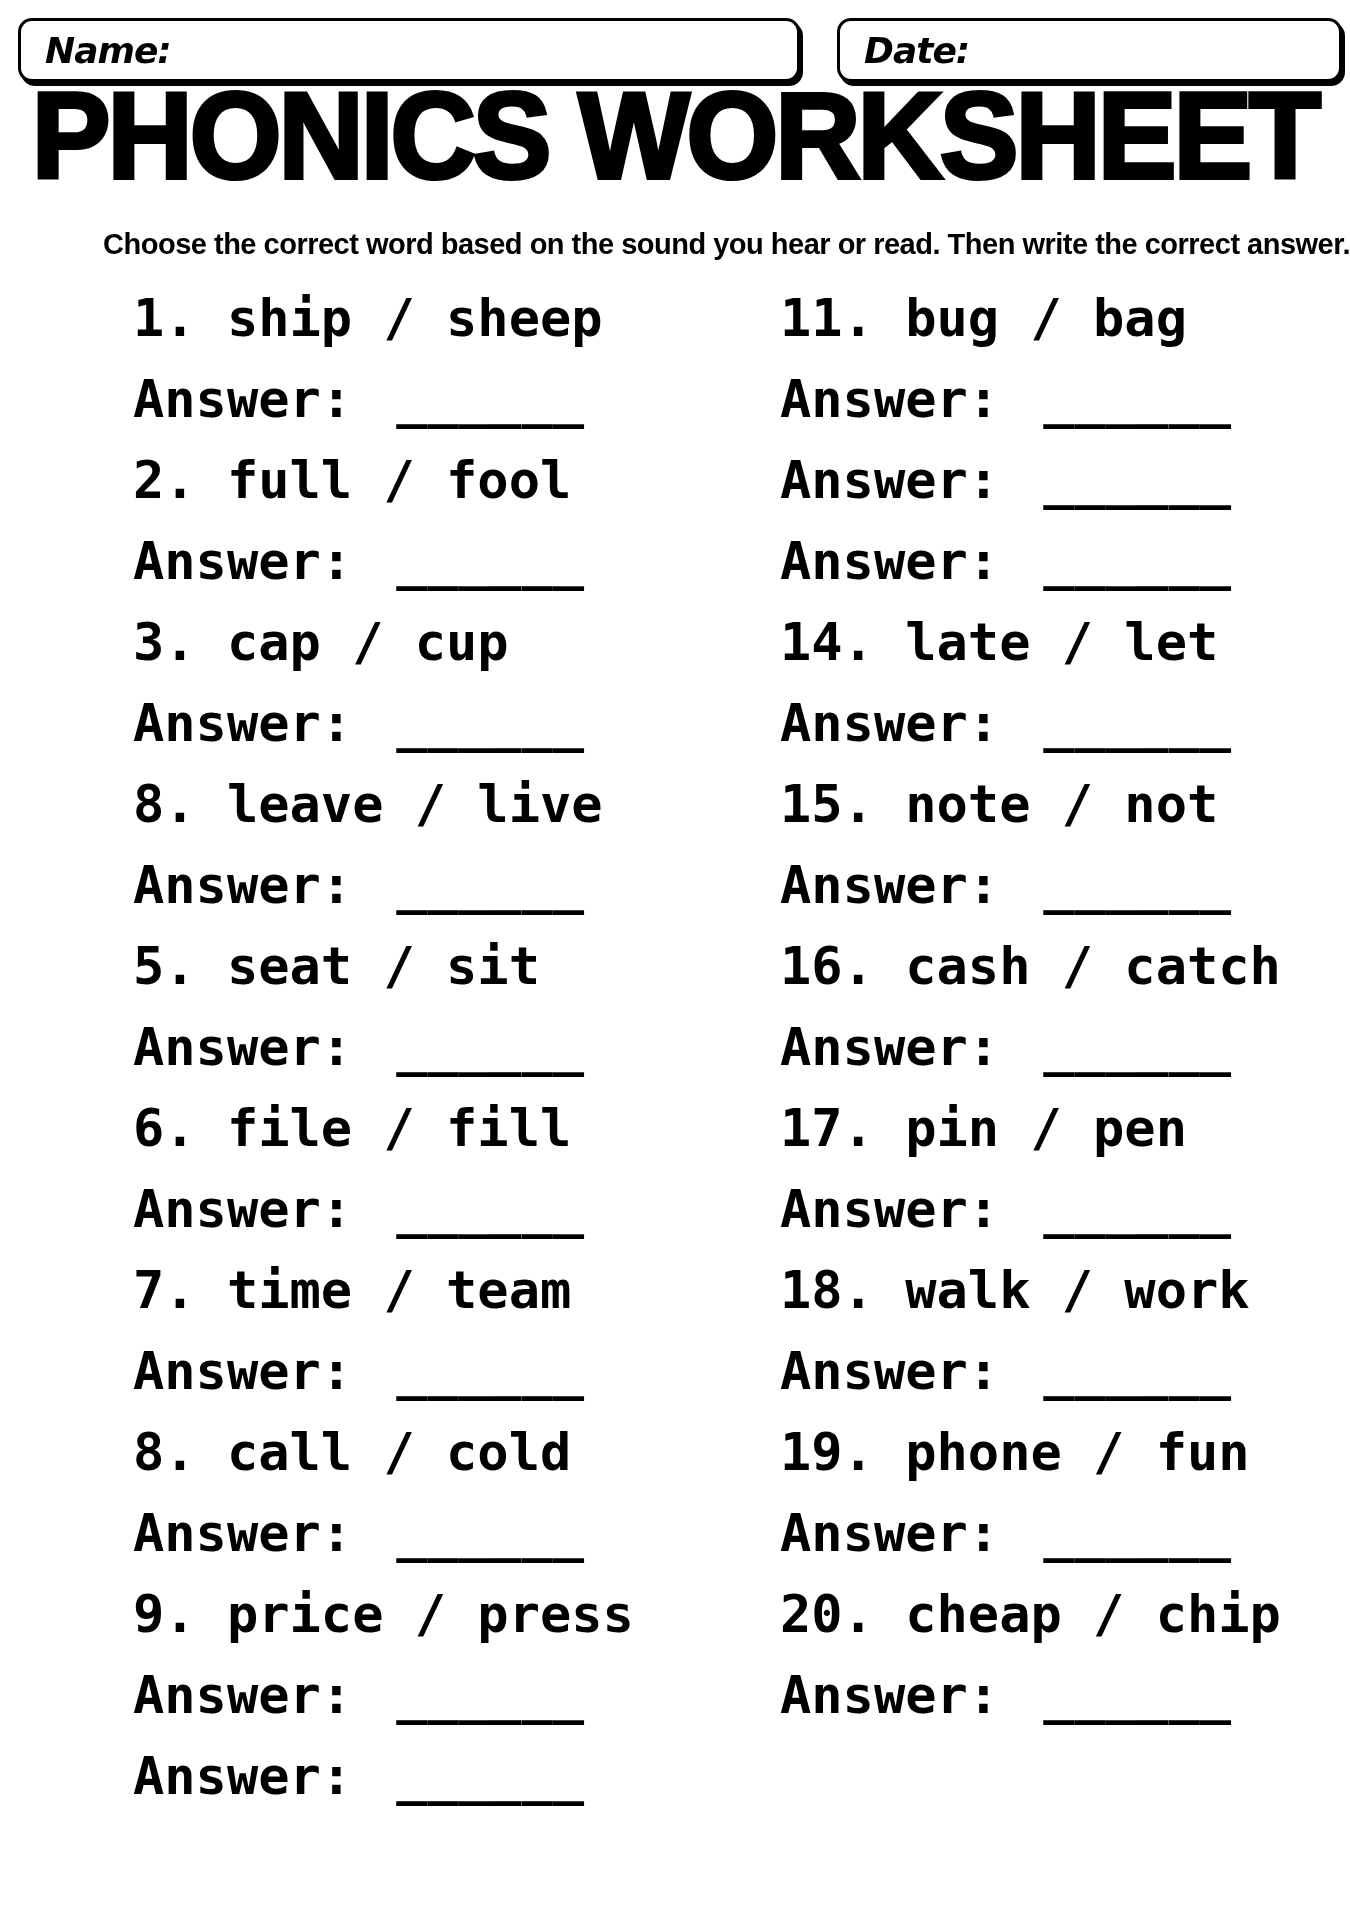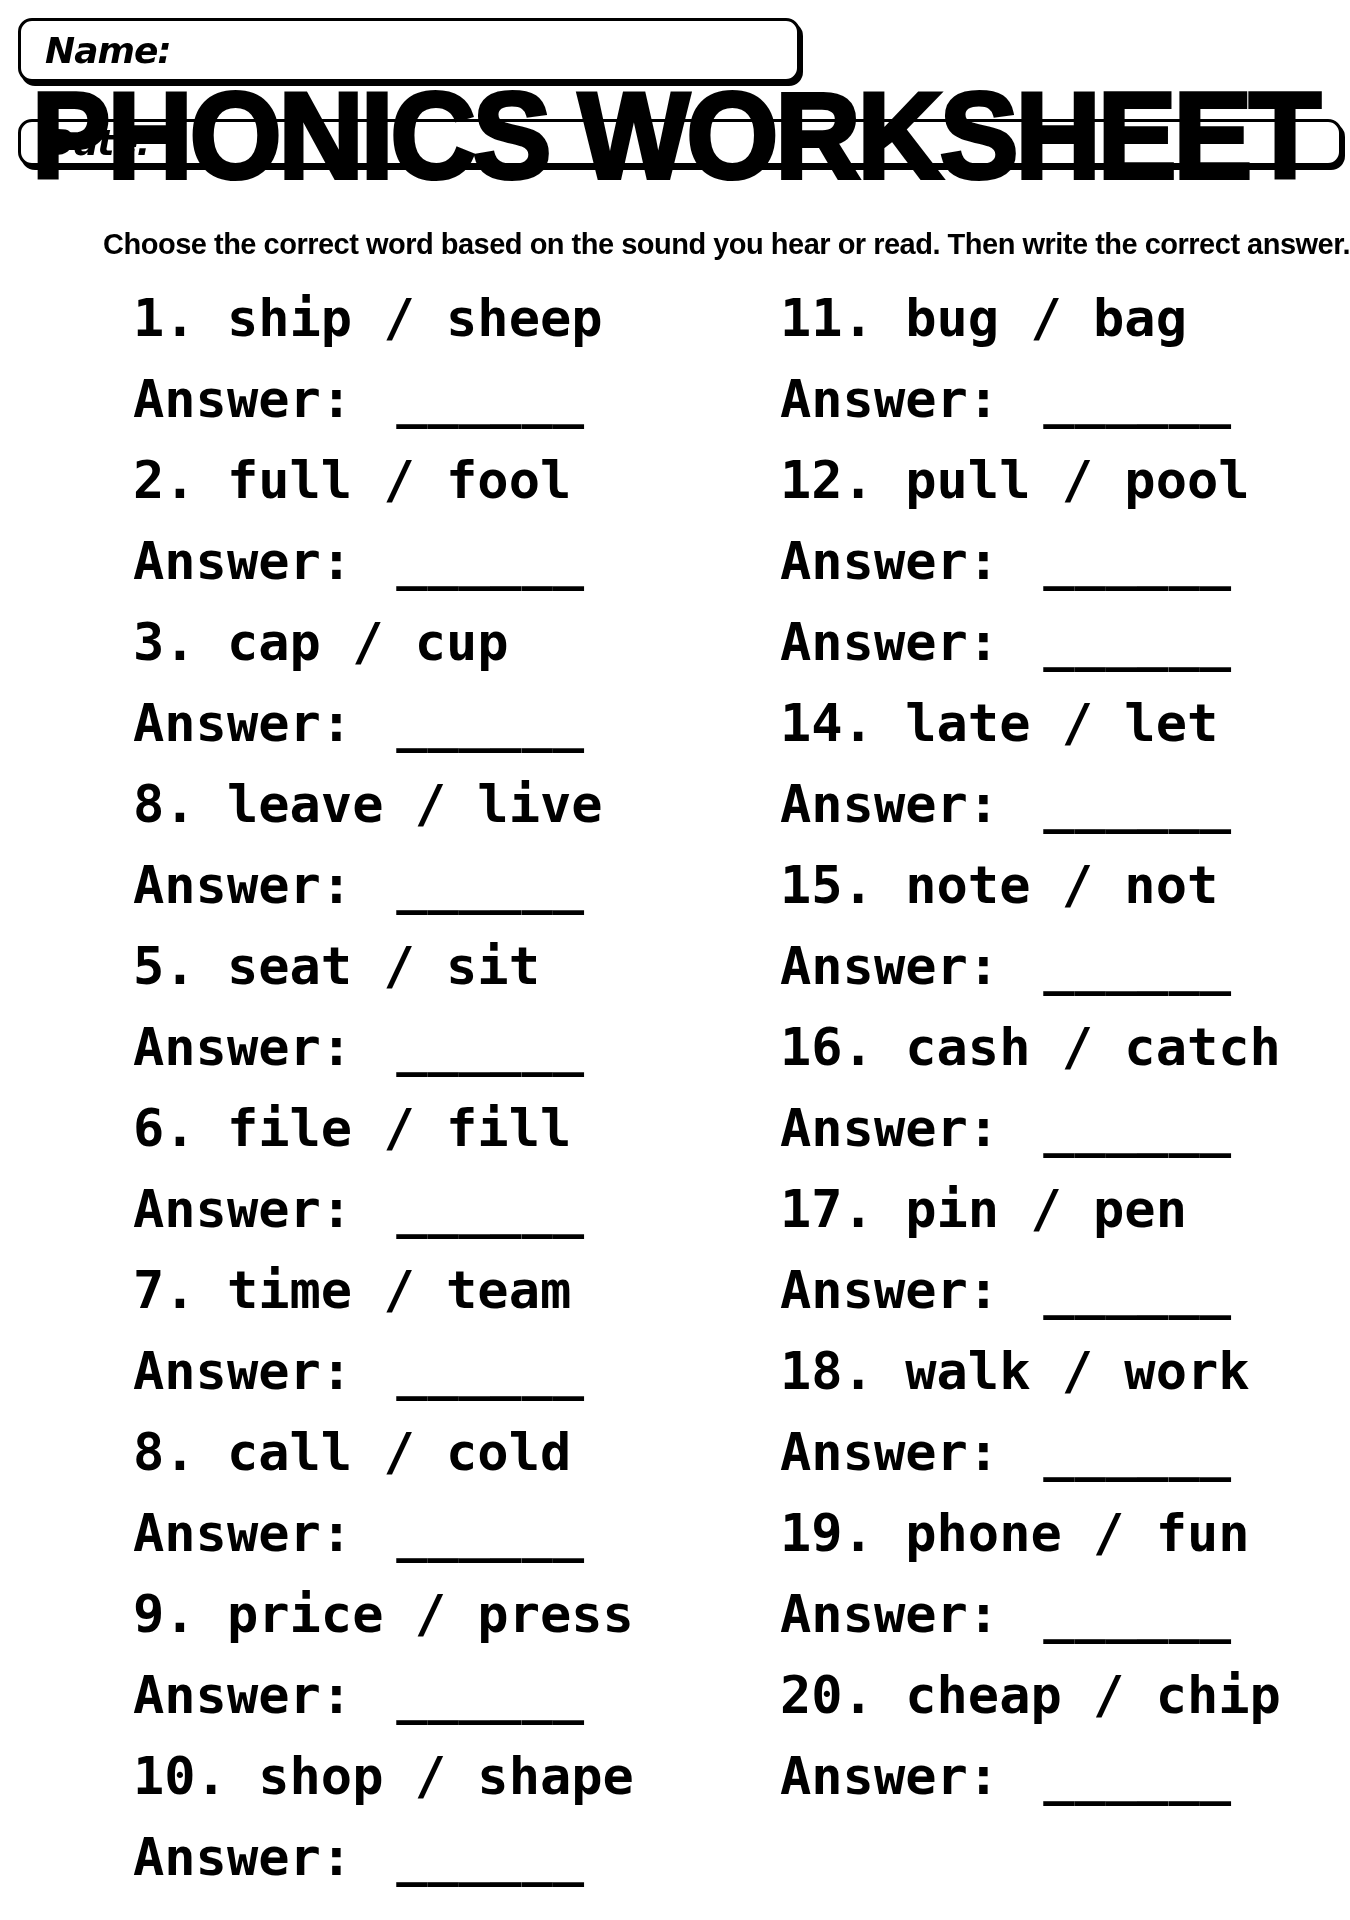--- a/index.html
+++ b/index.html
@@ -5,21 +5,21 @@
   html,body{margin:0;padding:0}
   body{
     width:1350px;height:1920px;
     background:#ffffff;color:#000000;
     position:relative;overflow:hidden;
     font-family:"Liberation Sans",sans-serif;
   }
   
   .top-row{
     position:absolute;left:18px;right:8px;top:18px;
-    display:flex;gap:37px;flex-direction:column;
+    display:flex;gap:37px;
   }
   .field-box{
     height:64px;background:#fff;
     border:3px solid #000;border-radius:14px;
     box-shadow:3px 4px 0 #000;
     display:flex;align-items:center;
     padding-left:24px;box-sizing:border-box;
   }
   .name-box{width:782px;flex:none}
   .date-box{flex:1}
@@ -104,32 +104,30 @@
   </div>
   <div class="item">
     <div class="q">8. call / cold</div>
     <div class="a"><span>Answer:</span><span class="blank">______</span></div>
   </div>
   <div class="item">
     <div class="q">9. price / press</div>
     <div class="a"><span>Answer:</span><span class="blank">______</span></div>
   </div>
   <div class="item">
-    <div class="q">10. shop / shape</div>
     <div class="a"><span>Answer:</span><span class="blank">______</span></div>
   </div>
 </div>
 
 <div class="col col-right">
   <div class="item">
     <div class="q">11. bug / bag</div>
     <div class="a"><span>Answer:</span><span class="blank">______</span></div>
   </div>
   <div class="item">
-    <div class="q">12. pull / pool</div>
     <div class="a"><span>Answer:</span><span class="blank">______</span></div>
   </div>
   <div class="item">
     <div class="a"><span>Answer:</span><span class="blank">______</span></div>
   </div>
   <div class="item">
     <div class="q">14. late / let</div>
     <div class="a"><span>Answer:</span><span class="blank">______</span></div>
   </div>
   <div class="item">

